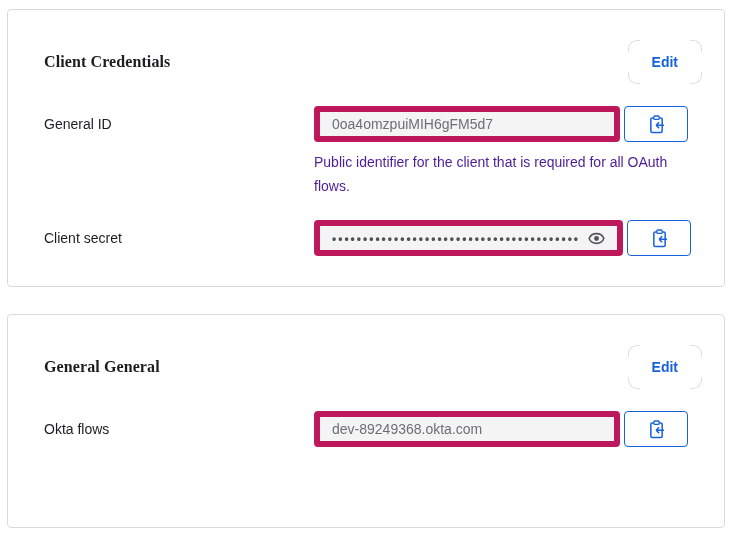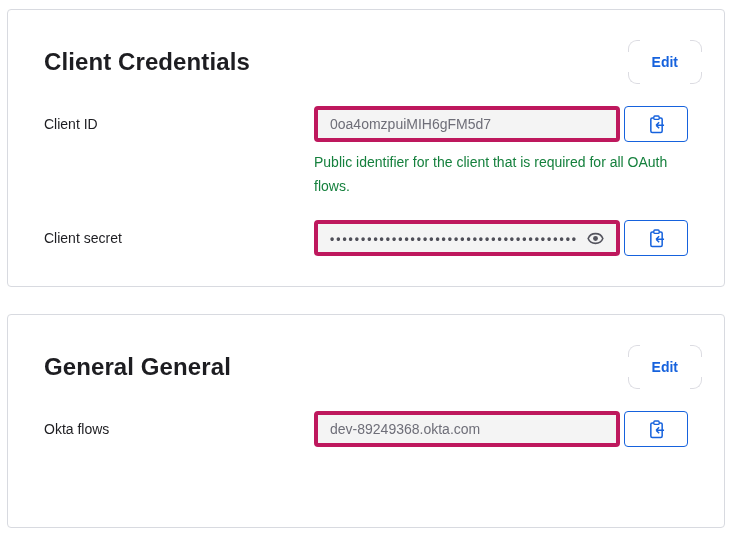--- a/index.html
+++ b/index.html
@@ -19,24 +19,25 @@
   .panel.first { margin-top: 9px; }
   .panel.second { margin-top: 27px; padding-bottom: 80px; }
 
   .panel-header {
     display: flex;
     align-items: center;
     justify-content: space-between;
     margin-bottom: 22px;
   }
   .panel-title {
-    font-size: 24px;
+    font-size: 16px;
     font-weight: bold;
     color: #1d1d21;
     letter-spacing: 0.1px;
+    font-family: Liberation Serif, serif;
   }
   .edit-btn {
     position: relative;
     background: transparent;
     border: none;
     color: #1662dd;
     font-family: inherit;
     font-size: 14px;
     font-weight: bold;
     padding: 14px 24px;
@@ -60,21 +61,21 @@
     color: #1d1d21;
   }
   .field-content { width: 378px; }
 
   .value-row { display: flex; align-items: stretch; }
   .value-box {
     flex: 1;
     min-width: 0;
     height: 36px;
     background: #f4f4f4;
-    border: 4px solid #be185d;
+    border: 6px solid #be185d;
     border-radius: 4px;
     display: flex;
     align-items: center;
     padding: 0 12px;
     font-size: 14px;
     color: #6e6e78;
     overflow: hidden;
     white-space: nowrap;
   }
   .masked-dots {
@@ -106,40 +107,40 @@
     border-radius: 4px;
     display: flex;
     align-items: center;
     justify-content: center;
     cursor: pointer;
   }
   .field-desc {
     margin-top: 8px;
     font-size: 14px;
     line-height: 24px;
-    color: #15803d;
+    color: #4c1d95;
   }
 </style>
 </head>
 <body>
 
 <section class="panel first">
   <div class="panel-header">
     <h2 class="panel-title">Client Credentials</h2>
     <button class="edit-btn">
       <span class="corner tl"></span>
       <span class="corner tr"></span>
       <span class="corner bl"></span>
       <span class="corner br"></span>
       <span>Edit</span>
     </button>
   </div>
 
   <div class="field">
-    <div class="field-label">Client ID</div>
+    <div class="field-label">General ID</div>
     <div class="field-content">
       <div class="value-row">
         <div class="value-box">0oa4omzpuiMIH6gFM5d7</div>
         <button class="copy-btn">
           <span style="display:flex;">
             <svg width="17" height="19" viewBox="0 0 18 20" fill="none">
               <rect x="3" y="3" width="12" height="15.5" rx="1.5" stroke="#1662dd" stroke-width="1.6"></rect>
               <rect x="6.2" y="1" width="5.6" height="3.6" rx="1" fill="#ffffff" stroke="#1662dd" stroke-width="1.4"></rect>
               <path d="M17 10.8 H8.6 M8.6 10.8 l3.2 -3.2 M8.6 10.8 l3.2 3.2" stroke="#1662dd" stroke-width="1.6"></path>
             </svg>

